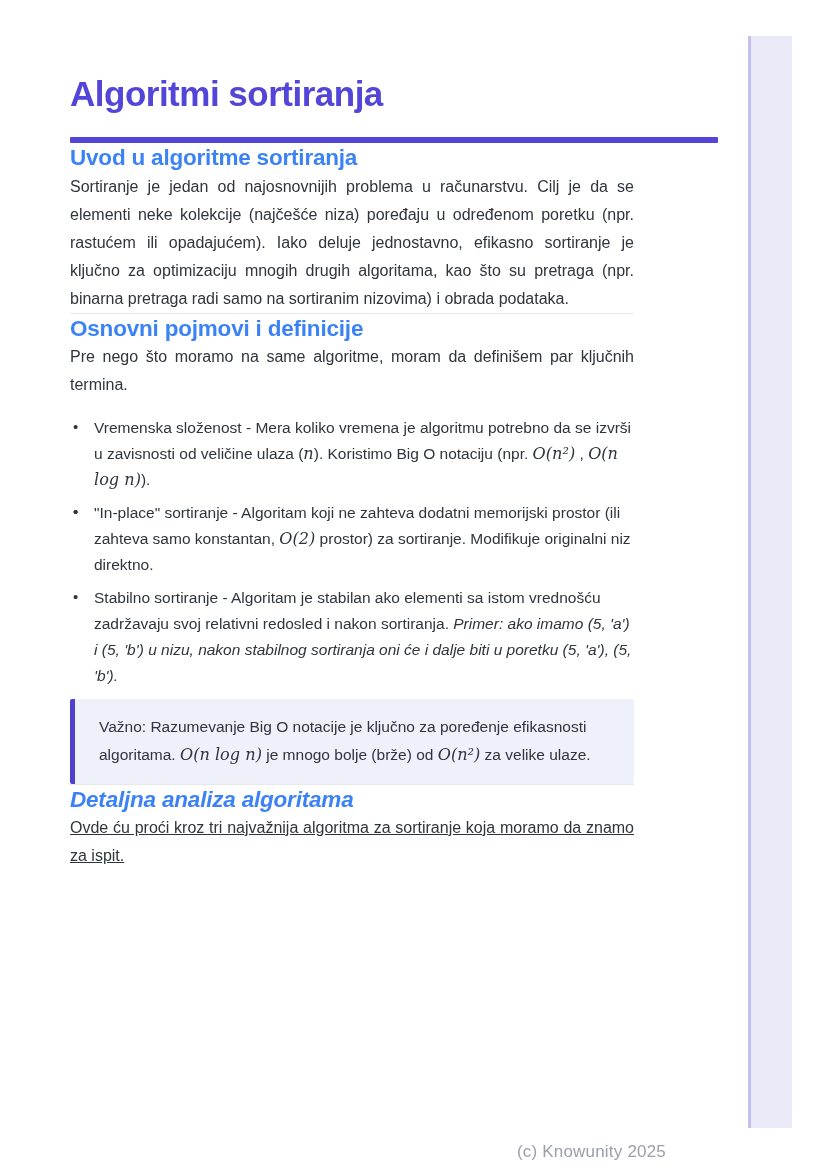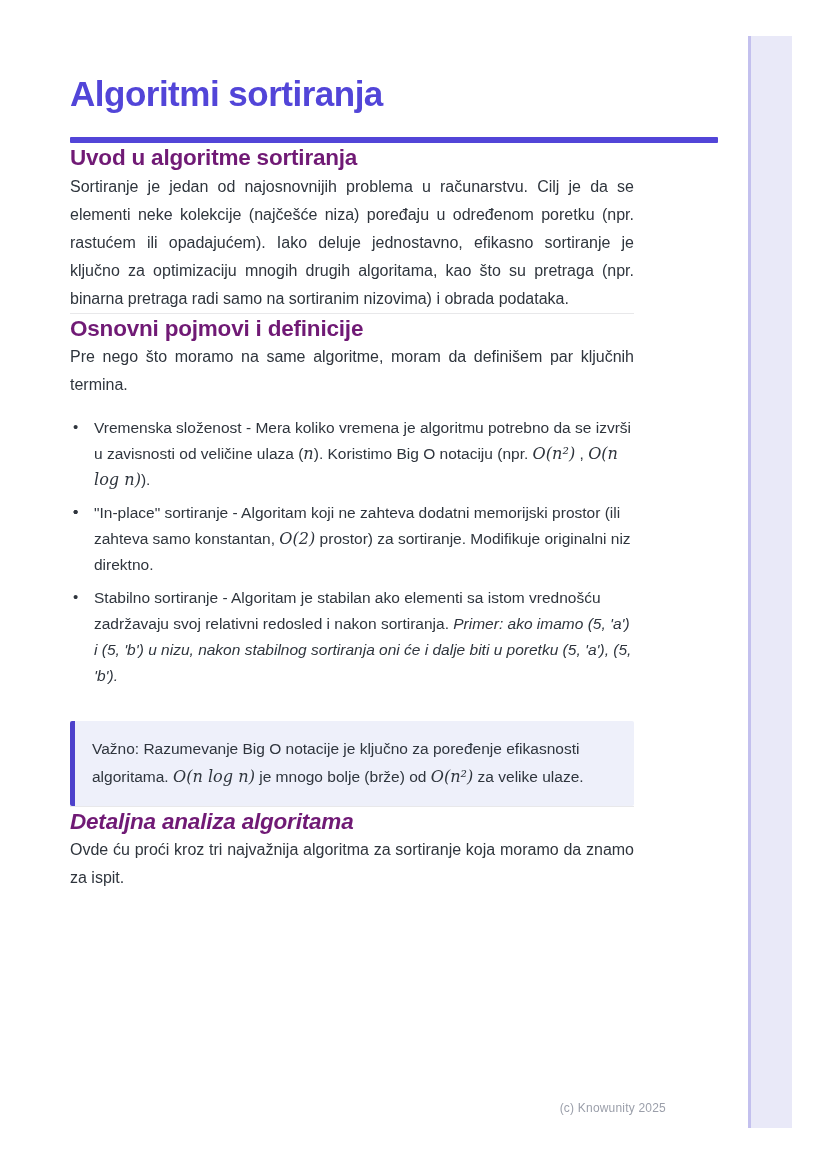--- a/index.html
+++ b/index.html
@@ -22,33 +22,33 @@
   h1.doc-title{
     margin:74px 0 0 0;
     font-size:35px;line-height:1.15;font-weight:700;
     letter-spacing:-0.5px;color:#5245d8;
   }
   .title-rule{
     width:648px;height:6px;background:#5245d8;margin-top:23px;border-radius:1px;
   }
   h2.sec-heading{
     margin:0;font-size:22.5px;line-height:1.3;font-weight:700;
-    color:#701a75;letter-spacing:-0.2px;
+    color:#3b82f6;letter-spacing:-0.2px;
   }
   .h2-intro{margin-top:36px;}
   .h2-basics{margin-top:27px;}
   .h2-analysis{margin-top:26px;font-style:italic;}
 
   p.body-par{
     margin:0;color:#2f353d;font-size:16px;line-height:28px;
     text-align:justify;
   }
   .p-intro{margin-top:17px;}
   .p-basics{margin-top:16px;}
-  .p-analysis{margin-top:16px;}
+  .p-analysis{margin-top:16px;text-decoration:underline;}
 
   hr.divider{
     border:none;border-top:1px solid #e8e8ea;margin:0;height:0;
   }
   .hr-1{margin-top:17px;}
   .hr-2{margin-top:22px;}
 
   ul.def-list{
     list-style:none;margin:16px 0 0 0;padding:0;
   }
@@ -63,28 +63,28 @@
 
   .seg-bold{font-weight:400;}
   .seg-italic{font-style:italic;}
   .seg-math{
     font-family:"DejaVu Serif","Liberation Serif",serif;
     font-style:italic;font-size:1.04em;
   }
   .seg-text{}
 
   .callout{
-    margin-top:32px;background:#eef0fa;border-left:5px solid #4d41cb;
-    border-radius:2px;padding:14px 17px;
+    margin-top:10px;background:#eef0fa;border-left:5px solid #4d41cb;
+    border-radius:2px;padding:14px 24px;
     color:#2f353d;font-size:15.5px;line-height:28.5px;
   }
 
   .footer-copy{
-    position:absolute;top:1101px;right:53px;z-index:3;
-    color:#9b9faa;font-size:12px;letter-spacing:0.2px;
+    position:absolute;top:1142px;right:53px;z-index:3;
+    color:#9b9faa;font-size:17px;letter-spacing:0.2px;
   }
 </style>
 </head>
 <body>
 
 <div class="page">
 
   <div class="scroll-strip"></div>
 
   <div class="content">

